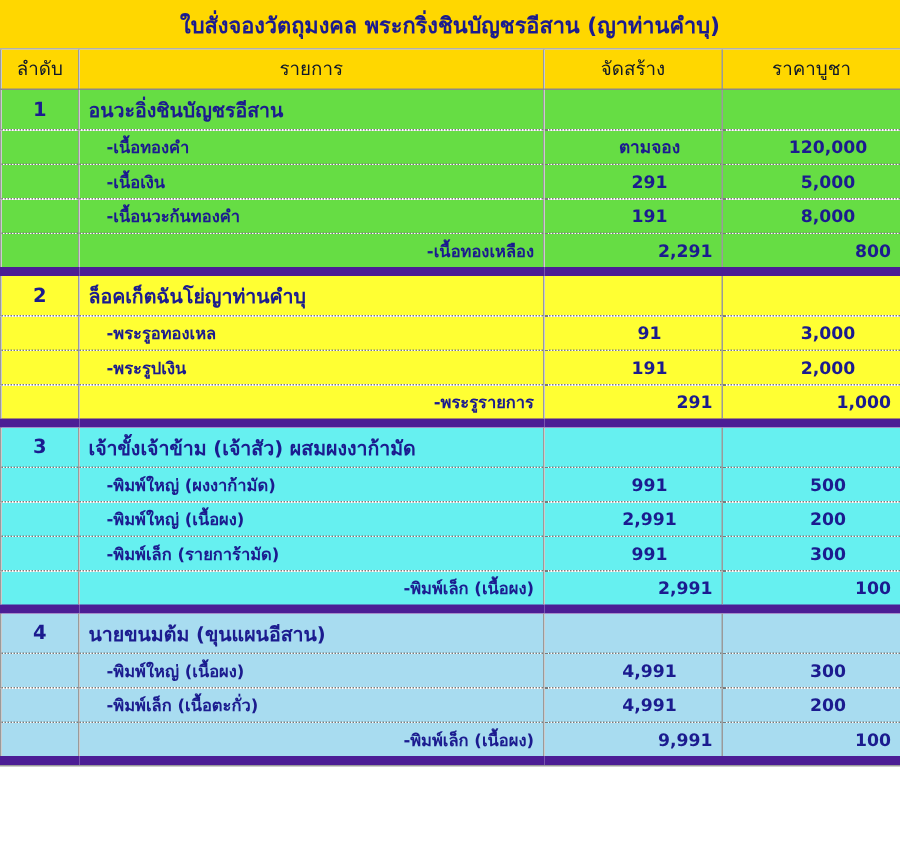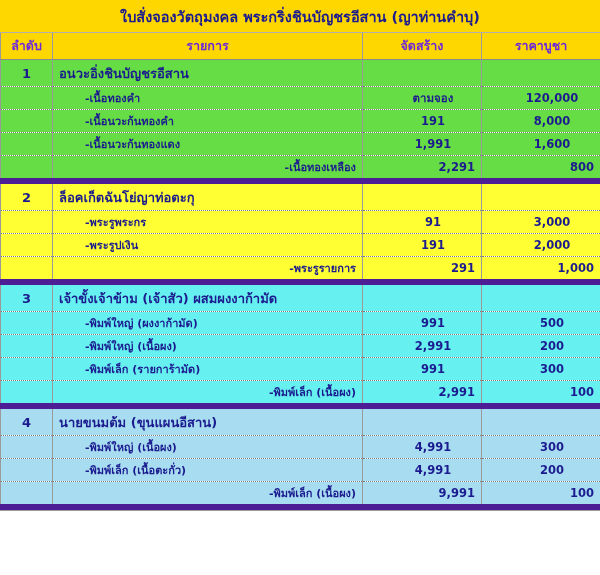--- a/index.html
+++ b/index.html
@@ -51,26 +51,26 @@
     vertical-align: middle;
     overflow: hidden;
     white-space: nowrap;
   }
   table.grid td.first-col {
     border-left: 1px solid #9a9a9a;
   }
   
   tr.head td {
     background: #ffd700;
-    font-weight: bold;
+    font-weight: normal;
     font-size: 12.5px;
     text-align: center;
     height: 26px;
     border-bottom: 1px solid #8a8a8a;
-    color: #6d28d9;
+    color: #0f172a;
   }
   
   col.c-no    { width: 52px; }
   col.c-item  { width: 310px; }
   col.c-made  { width: 119px; }
   col.c-price { width: 119px; }
 
   .c-no-cell { text-align: center; }
   .c-made-cell, .c-price-cell { text-align: center; }
 
@@ -82,21 +82,21 @@
   }
   tr.section td.c-no-cell {
     font-size: 13px;
     font-weight: bold;
   }
   
   tr.sub td {
     font-size: 11px;
   }
   tr.sub td.c-item-cell {
-    padding-left: 32px;
+    padding-left: 18px;
     font-weight: bold;
   }
   tr.sub td.c-made-cell, tr.sub td.c-price-cell {
     font-weight: bold;
     font-size: 11.5px;
     padding-left: 28px;
   }
   
   .g-green  td { background: #66dd44; }
   .g-yellow td { background: #ffff33; }
@@ -139,45 +139,45 @@
             <td class="c-price-cell"></td>
           </tr>
           <tr class="sub g-green">
             <td class="first-col c-no-cell"></td>
             <td class="c-item-cell">-เนื้อทองคำ</td>
             <td class="c-made-cell">ตามจอง</td>
             <td class="c-price-cell">120,000</td>
           </tr>
           <tr class="sub g-green">
             <td class="first-col c-no-cell"></td>
+            <td class="c-item-cell">-เนื้อเงิน</td>
+            <td class="c-made-cell">291</td>
+            <td class="c-price-cell">5,000</td>
+          </tr>
+          <tr class="sub g-green">
+            <td class="first-col c-no-cell"></td>
             <td class="c-item-cell">-เนื้อนวะก้นทองคำ</td>
             <td class="c-made-cell">191</td>
             <td class="c-price-cell">8,000</td>
           </tr>
-          <tr class="sub g-green">
-            <td class="first-col c-no-cell"></td>
-            <td class="c-item-cell">-เนื้อนวะก้นทองแดง</td>
-            <td class="c-made-cell">1,991</td>
-            <td class="c-price-cell">1,600</td>
-          </tr>
           <tr class="sub g-green group-end">
             <td class="first-col c-no-cell"></td>
             <td class="c-item-cell">-เนื้อทองเหลือง</td>
             <td class="c-made-cell">2,291</td>
             <td class="c-price-cell">800</td>
           </tr>
           <tr class="section g-yellow">
             <td class="first-col c-no-cell">2</td>
-            <td class="c-item-cell">ล็อคเก็ตฉันโย่ญาท่อตะกุ</td>
+            <td class="c-item-cell">ล็อคเก็ตฉันโย่ญาท่านคำบุ</td>
             <td class="c-made-cell"></td>
             <td class="c-price-cell"></td>
           </tr>
           <tr class="sub g-yellow">
             <td class="first-col c-no-cell"></td>
-            <td class="c-item-cell">-พระรูพระกร</td>
+            <td class="c-item-cell">-พระรูอทองเหล</td>
             <td class="c-made-cell">91</td>
             <td class="c-price-cell">3,000</td>
           </tr>
           <tr class="sub g-yellow">
             <td class="first-col c-no-cell"></td>
             <td class="c-item-cell">-พระรูปเงิน</td>
             <td class="c-made-cell">191</td>
             <td class="c-price-cell">2,000</td>
           </tr>
           <tr class="sub g-yellow group-end">

